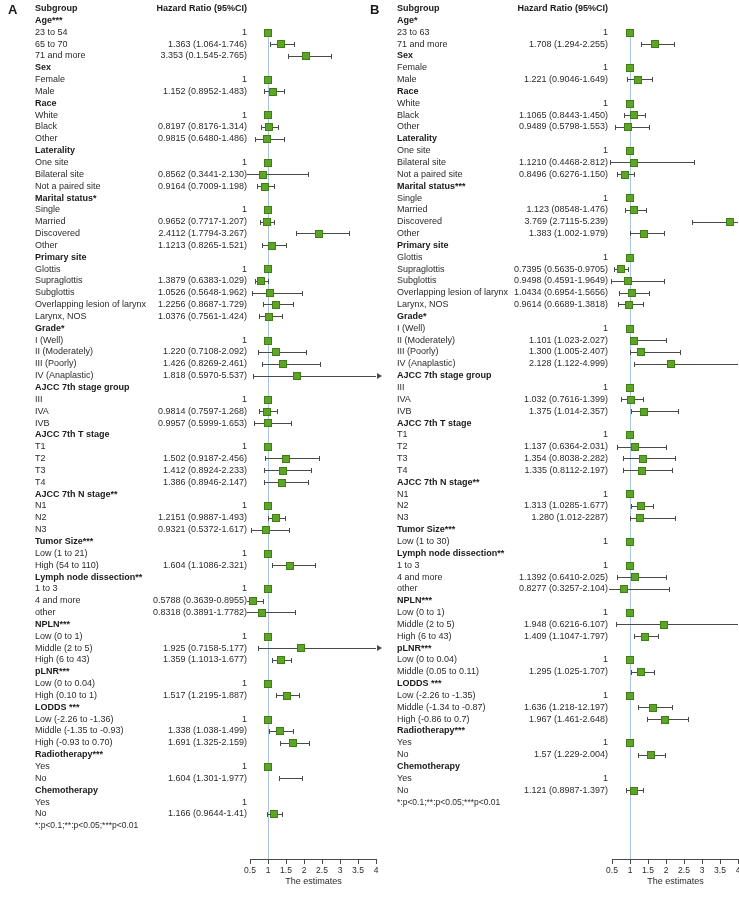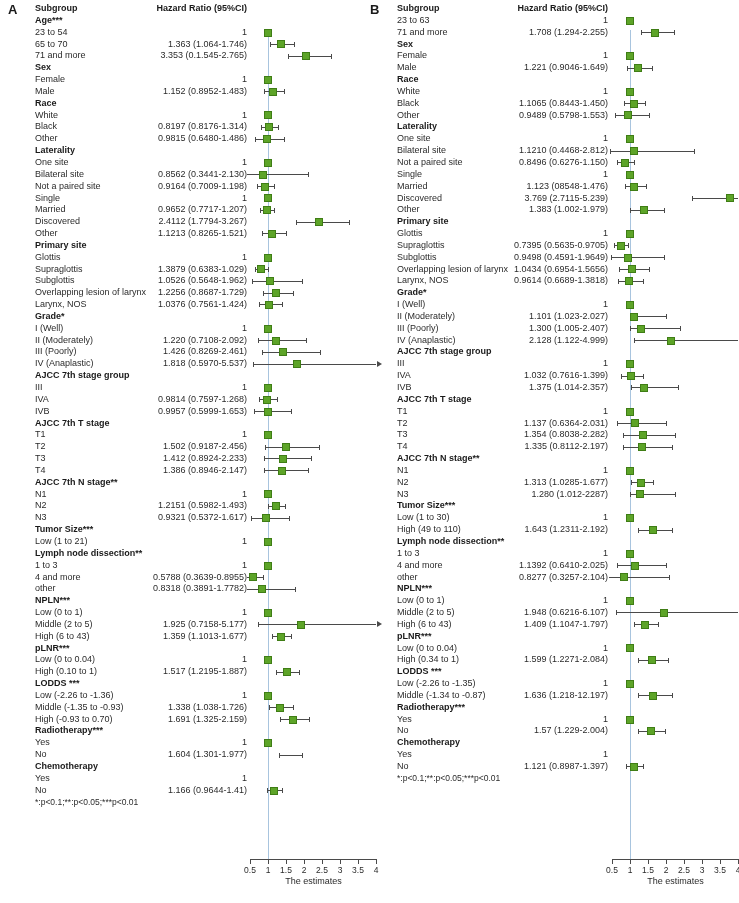--- a/index.html
+++ b/index.html
@@ -145,20 +145,23 @@
         <div class="lbl">Not a paired site</div>
         <div class="val">0.9164 (0.7009-1.198)</div>
         <div class="plot">
           <div class="ci" style="left: 7.2324px; width: 17.8956px; background: rgb(74, 74, 74);"></div>
           <div class="cap" style="left: 7.2324px; background: rgb(74, 74, 74);"></div>
           <div class="cap" style="left: 24.128px; background: rgb(74, 74, 74);"></div>
           <div class="sq" style="left: 10.9904px; background: rgb(93, 164, 40); border-color: rgb(63, 125, 21);"></div>
         </div>
       </div>
       <div class="row">
+        <div class="lbl hd">Marital status*</div>
+      </div>
+      <div class="row">
         <div class="lbl">Single</div>
         <div class="val">1</div>
         <div class="plot">
           <div class="sq" style="left: 14px; background: rgb(93, 164, 40); border-color: rgb(63, 125, 21);"></div>
         </div>
       </div>
       <div class="row">
         <div class="lbl">Married</div>
         <div class="val">0.9652 (0.7717-1.207)</div>
         <div class="plot">
@@ -353,21 +356,21 @@
       </div>
       <div class="row">
         <div class="lbl">N1</div>
         <div class="val">1</div>
         <div class="plot">
           <div class="sq" style="left: 14px; background: rgb(93, 164, 40); border-color: rgb(63, 125, 21);"></div>
         </div>
       </div>
       <div class="row">
         <div class="lbl">N2</div>
-        <div class="val">1.2151 (0.5982-1.493)</div>
+        <div class="val">1.2151 (0.9887-1.493)</div>
         <div class="plot">
           <div class="ci" style="left: 17.5932px; width: 18.1548px; background: rgb(74, 74, 74);"></div>
           <div class="cap" style="left: 17.5932px; background: rgb(74, 74, 74);"></div>
           <div class="cap" style="left: 34.748px; background: rgb(74, 74, 74);"></div>
           <div class="sq" style="left: 21.7436px; background: rgb(93, 164, 40); border-color: rgb(63, 125, 21);"></div>
         </div>
       </div>
       <div class="row">
         <div class="lbl">N3</div>
         <div class="val">0.9321 (0.5372-1.617)</div>
@@ -382,20 +385,30 @@
         <div class="lbl hd">Tumor Size***</div>
       </div>
       <div class="row">
         <div class="lbl">Low (1 to 21)</div>
         <div class="val">1</div>
         <div class="plot">
           <div class="sq" style="left: 14px; background: rgb(93, 164, 40); border-color: rgb(63, 125, 21);"></div>
         </div>
       </div>
       <div class="row">
+        <div class="lbl">High (54 to 110)</div>
+        <div class="val">1.604 (1.1086-2.321)</div>
+        <div class="plot">
+          <div class="ci" style="left: 21.9096px; width: 43.6464px; background: rgb(74, 74, 74);"></div>
+          <div class="cap" style="left: 21.9096px; background: rgb(74, 74, 74);"></div>
+          <div class="cap" style="left: 64.556px; background: rgb(74, 74, 74);"></div>
+          <div class="sq" style="left: 35.744px; background: rgb(93, 164, 40); border-color: rgb(63, 125, 21);"></div>
+        </div>
+      </div>
+      <div class="row">
         <div class="lbl hd">Lymph node dissection**</div>
       </div>
       <div class="row">
         <div class="lbl">1 to 3</div>
         <div class="val">1</div>
         <div class="plot">
           <div class="sq" style="left: 14px; background: rgb(93, 164, 40); border-color: rgb(63, 125, 21);"></div>
         </div>
       </div>
       <div class="row">
@@ -471,21 +484,21 @@
       </div>
       <div class="row">
         <div class="lbl">Low (-2.26 to -1.36)</div>
         <div class="val">1</div>
         <div class="plot">
           <div class="sq" style="left: 14px; background: rgb(93, 164, 40); border-color: rgb(63, 125, 21);"></div>
         </div>
       </div>
       <div class="row">
         <div class="lbl">Middle (-1.35 to -0.93)</div>
-        <div class="val">1.338 (1.038-1.726)</div>
+        <div class="val">1.338 (1.038-1.499)</div>
         <div class="plot">
           <div class="ci" style="left: 19.368px; width: 24.768px; background: rgb(74, 74, 74);"></div>
           <div class="cap" style="left: 19.368px; background: rgb(74, 74, 74);"></div>
           <div class="cap" style="left: 43.136px; background: rgb(74, 74, 74);"></div>
           <div class="sq" style="left: 26.168px; background: rgb(93, 164, 40); border-color: rgb(63, 125, 21);"></div>
         </div>
       </div>
       <div class="row">
         <div class="lbl">High (-0.93 to 0.70)</div>
         <div class="val">1.691 (1.325-2.159)</div>
@@ -560,20 +573,23 @@
   </div>
 <div class="panel" id="panel-B" style="left:362px;width:377px;">
     <div class="panel-letter">B</div>
     <div class="refline" style="left: 268px; top: 30px; height: 831px; background: rgb(168, 196, 222);"></div>
     <div class="rows">
       <div class="row">
         <div class="lbl hd">Subgroup</div>
         <div class="val hd">Hazard Ratio (95%CI)</div>
       </div>
       <div class="row">
+        <div class="lbl hd">Age*</div>
+      </div>
+      <div class="row">
         <div class="lbl">23 to 63</div>
         <div class="val">1</div>
         <div class="plot">
           <div class="sq" style="left: 14px; background: rgb(93, 164, 40); border-color: rgb(63, 125, 21);"></div>
         </div>
       </div>
       <div class="row">
         <div class="lbl">71 and more</div>
         <div class="val">1.708 (1.294-2.255)</div>
         <div class="plot">
@@ -657,20 +673,23 @@
         <div class="lbl">Not a paired site</div>
         <div class="val">0.8496 (0.6276-1.150)</div>
         <div class="plot">
           <div class="ci" style="left: 4.5936px; width: 18.8064px; background: rgb(74, 74, 74);"></div>
           <div class="cap" style="left: 4.5936px; background: rgb(74, 74, 74);"></div>
           <div class="cap" style="left: 22.4px; background: rgb(74, 74, 74);"></div>
           <div class="sq" style="left: 8.5856px; background: rgb(93, 164, 40); border-color: rgb(63, 125, 21);"></div>
         </div>
       </div>
       <div class="row">
+        <div class="lbl hd">Marital status***</div>
+      </div>
+      <div class="row">
         <div class="lbl">Single</div>
         <div class="val">1</div>
         <div class="plot">
           <div class="sq" style="left: 14px; background: rgb(93, 164, 40); border-color: rgb(63, 125, 21);"></div>
         </div>
       </div>
       <div class="row">
         <div class="lbl">Married</div>
         <div class="val">1.123 (08548-1.476)</div>
         <div class="plot">
@@ -892,30 +911,20 @@
         <div class="lbl hd">Tumor Size***</div>
       </div>
       <div class="row">
         <div class="lbl">Low (1 to 30)</div>
         <div class="val">1</div>
         <div class="plot">
           <div class="sq" style="left: 14px; background: rgb(93, 164, 40); border-color: rgb(63, 125, 21);"></div>
         </div>
       </div>
       <div class="row">
-        <div class="lbl">High (49 to 110)</div>
-        <div class="val">1.643 (1.2311-2.192)</div>
-        <div class="plot">
-          <div class="ci" style="left: 26.3196px; width: 34.5924px; background: rgb(74, 74, 74);"></div>
-          <div class="cap" style="left: 26.3196px; background: rgb(74, 74, 74);"></div>
-          <div class="cap" style="left: 59.912px; background: rgb(74, 74, 74);"></div>
-          <div class="sq" style="left: 37.148px; background: rgb(93, 164, 40); border-color: rgb(63, 125, 21);"></div>
-        </div>
-      </div>
-      <div class="row">
         <div class="lbl hd">Lymph node dissection**</div>
       </div>
       <div class="row">
         <div class="lbl">1 to 3</div>
         <div class="val">1</div>
         <div class="plot">
           <div class="sq" style="left: 14px; background: rgb(93, 164, 40); border-color: rgb(63, 125, 21);"></div>
         </div>
       </div>
       <div class="row">
@@ -970,47 +979,57 @@
         <div class="lbl hd">pLNR***</div>
       </div>
       <div class="row">
         <div class="lbl">Low (0 to 0.04)</div>
         <div class="val">1</div>
         <div class="plot">
           <div class="sq" style="left: 14px; background: rgb(93, 164, 40); border-color: rgb(63, 125, 21);"></div>
         </div>
       </div>
       <div class="row">
-        <div class="lbl">High (0.34 to 1)</div>
-        <div class="val">1.599 (1.2271-2.084)</div>
-        <div class="plot">
-          <div class="ci" style="left: 26.1756px; width: 30.8484px; background: rgb(74, 74, 74);"></div>
-          <div class="cap" style="left: 26.1756px; background: rgb(74, 74, 74);"></div>
-          <div class="cap" style="left: 56.024px; background: rgb(74, 74, 74);"></div>
-          <div class="sq" style="left: 35.564px; background: rgb(93, 164, 40); border-color: rgb(63, 125, 21);"></div>
+        <div class="lbl">Middle (0.05 to 0.11)</div>
+        <div class="val">1.295 (1.025-1.707)</div>
+        <div class="plot">
+          <div class="ci" style="left: 18.9px; width: 24.552px; background: rgb(74, 74, 74);"></div>
+          <div class="cap" style="left: 18.9px; background: rgb(74, 74, 74);"></div>
+          <div class="cap" style="left: 42.452px; background: rgb(74, 74, 74);"></div>
+          <div class="sq" style="left: 24.62px; background: rgb(93, 164, 40); border-color: rgb(63, 125, 21);"></div>
         </div>
       </div>
       <div class="row">
         <div class="lbl hd">LODDS ***</div>
       </div>
       <div class="row">
         <div class="lbl">Low (-2.26 to -1.35)</div>
         <div class="val">1</div>
         <div class="plot">
           <div class="sq" style="left: 14px; background: rgb(93, 164, 40); border-color: rgb(63, 125, 21);"></div>
         </div>
       </div>
       <div class="row">
         <div class="lbl">Middle (-1.34 to -0.87)</div>
         <div class="val">1.636 (1.218-12.197)</div>
         <div class="plot">
           <div class="ci" style="left: 25.848px; width: 35.244px; background: rgb(74, 74, 74);"></div>
           <div class="cap" style="left: 25.848px; background: rgb(74, 74, 74);"></div>
           <div class="cap" style="left: 60.092px; background: rgb(74, 74, 74);"></div>
           <div class="sq" style="left: 36.896px; background: rgb(93, 164, 40); border-color: rgb(63, 125, 21);"></div>
+        </div>
+      </div>
+      <div class="row">
+        <div class="lbl">High (-0.86 to 0.7)</div>
+        <div class="val">1.967 (1.461-2.648)</div>
+        <div class="plot">
+          <div class="ci" style="left: 34.596px; width: 42.732px; background: rgb(74, 74, 74);"></div>
+          <div class="cap" style="left: 34.596px; background: rgb(74, 74, 74);"></div>
+          <div class="cap" style="left: 76.328px; background: rgb(74, 74, 74);"></div>
+          <div class="sq" style="left: 48.812px; background: rgb(93, 164, 40); border-color: rgb(63, 125, 21);"></div>
         </div>
       </div>
       <div class="row">
         <div class="lbl hd">Radiotherapy***</div>
       </div>
       <div class="row">
         <div class="lbl">Yes</div>
         <div class="val">1</div>
         <div class="plot">
           <div class="sq" style="left: 14px; background: rgb(93, 164, 40); border-color: rgb(63, 125, 21);"></div>

